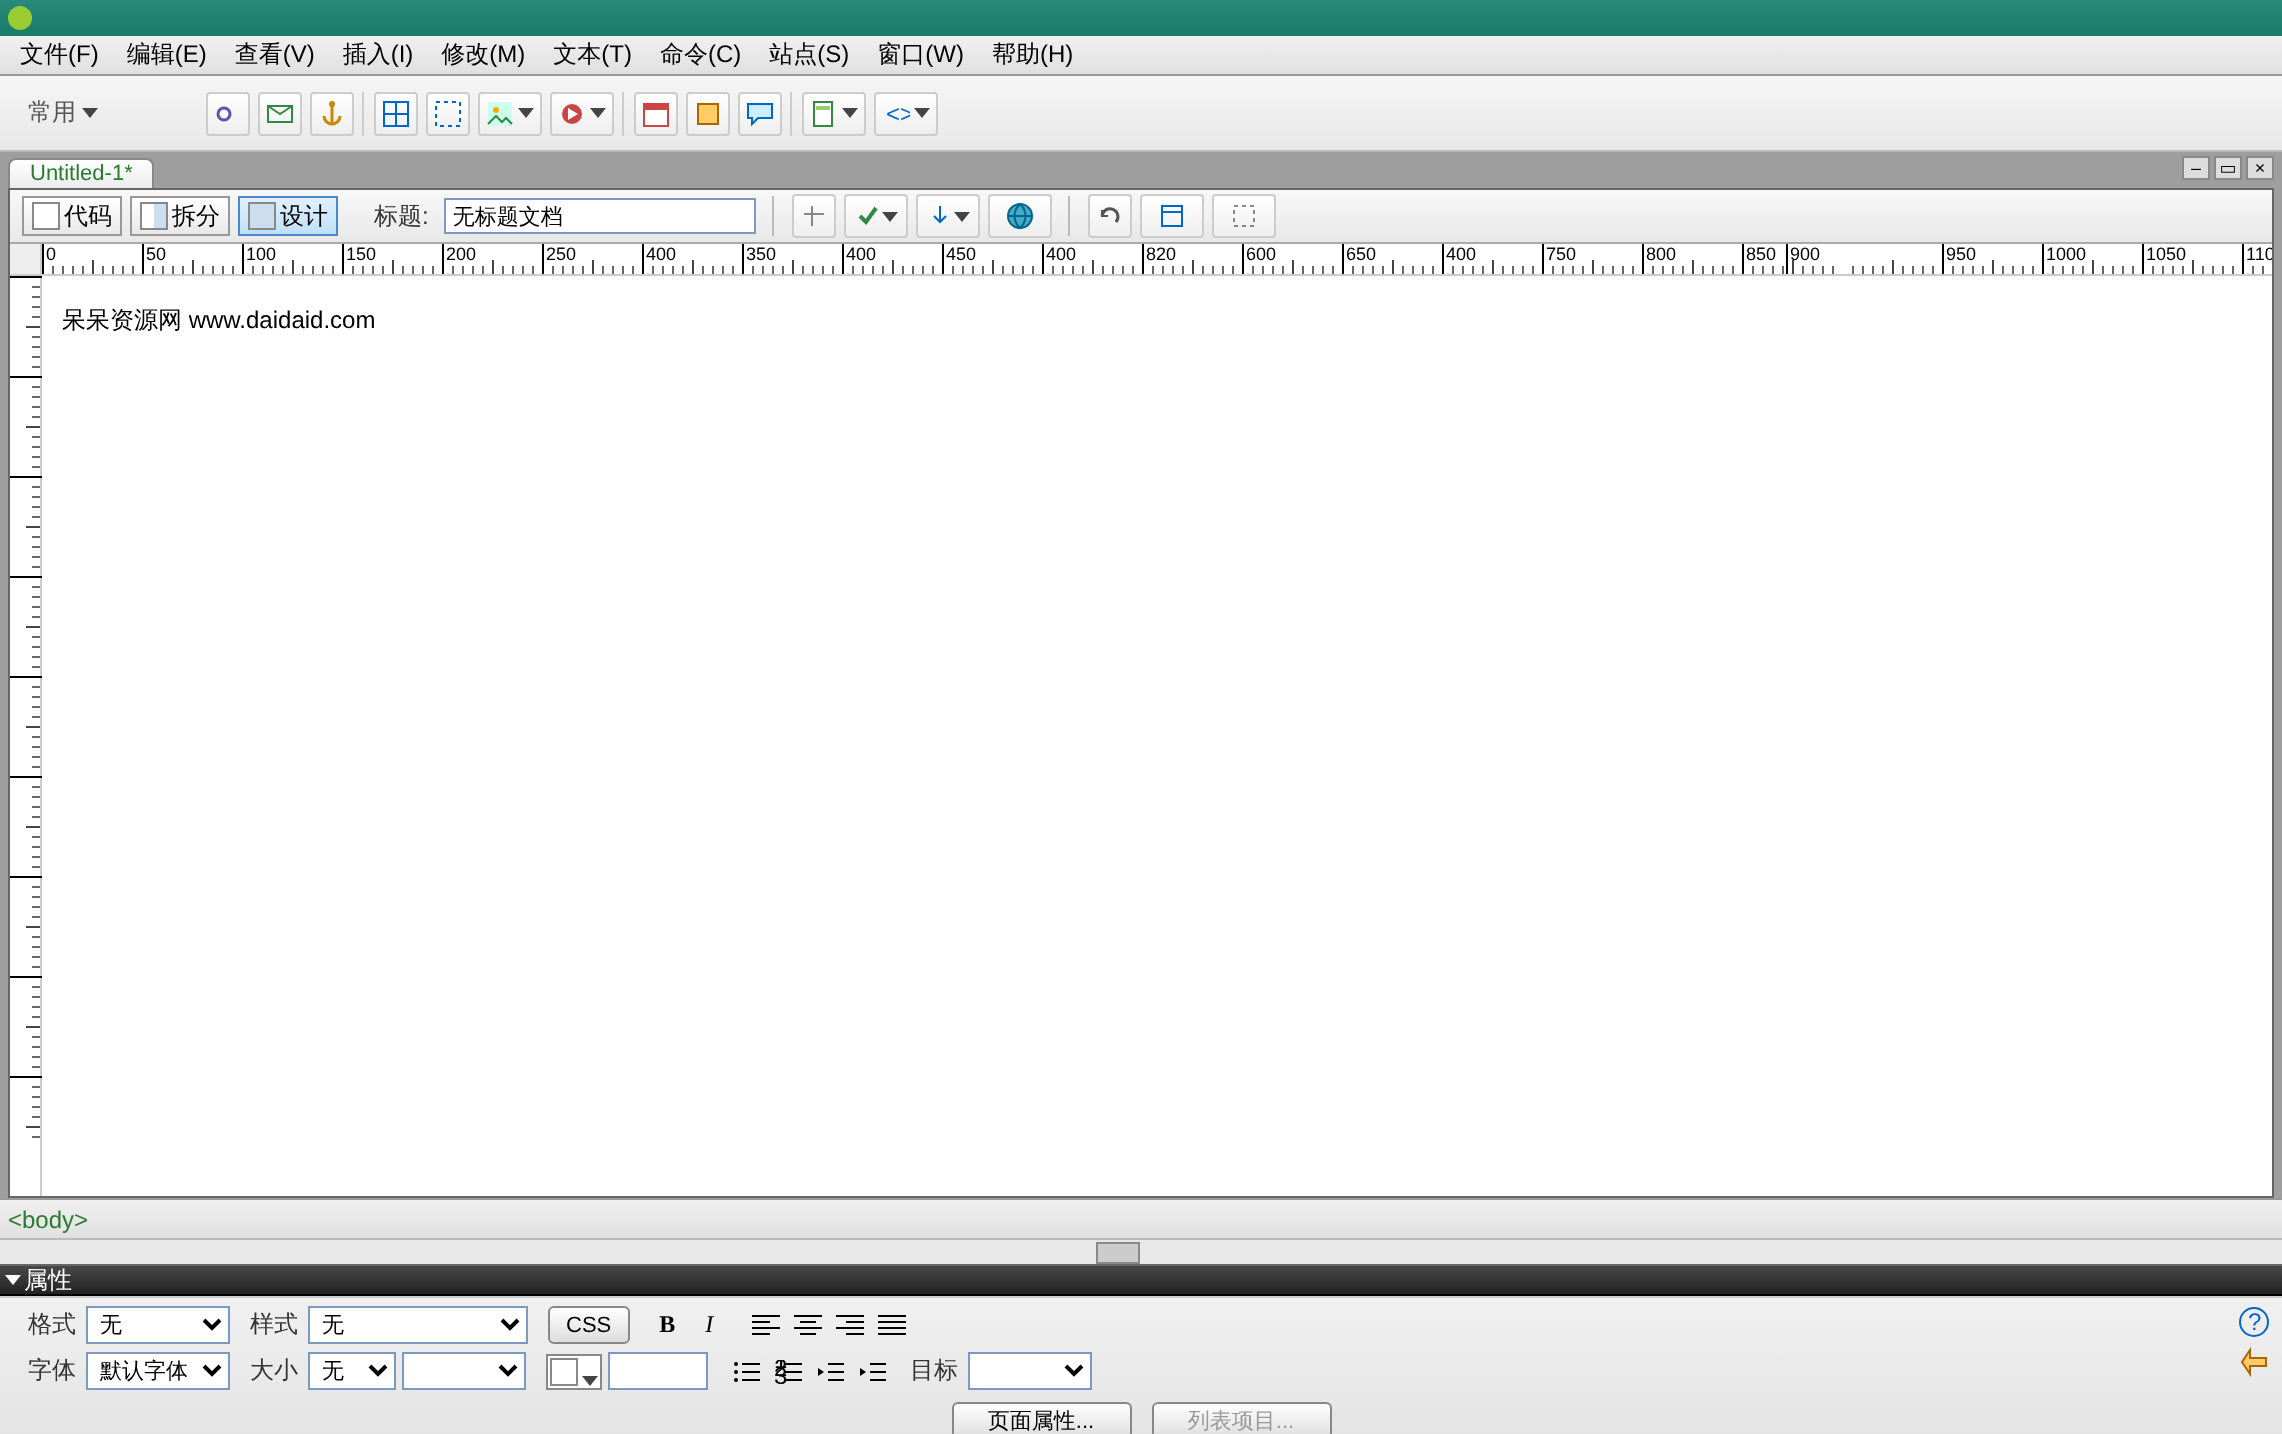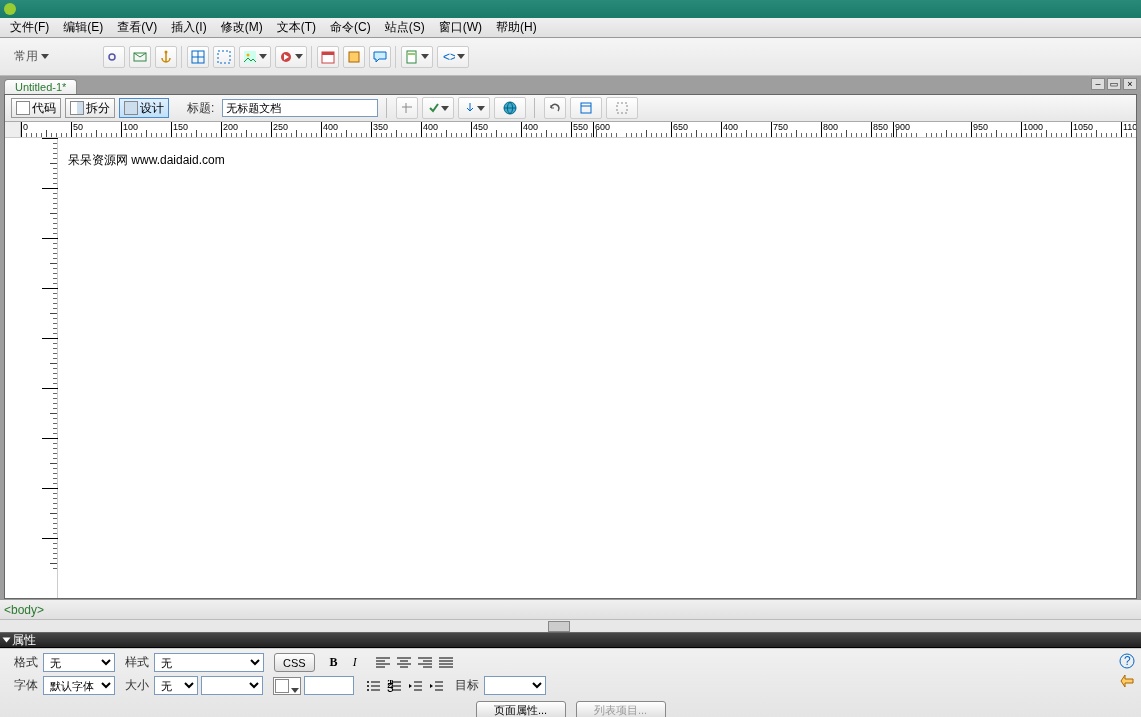--- a/index.html
+++ b/index.html
@@ -32,21 +32,21 @@
 .vic { width: 14px; height: 14px; border: 1px solid #888; background: #eef; }
 .vsep { width: 6px; height: 20px; border-left: 1px solid #bbb; margin-left:4px; }
 .titlab { margin-left: 14px; color: #333; }
 .titinp { margin-left: 4px; width: 156px; height: 18px; border: 1px solid #7a9ac0; padding: 0 3px; font-size: 11px; }
 
 .ruler-h { height: 16px; background: #fff; position: relative; overflow: hidden; border-bottom: 1px solid #ccc; margin-left: 16px; }
 .ruler-h .tick { position: absolute; top: 0; height: 16px; border-left: 1px solid #000; font-size: 9px; padding-left: 1px; }
 .ruler-h .minor { position:absolute; bottom:0; height:4px; border-left:1px solid #666; }
 .ruler-h .med { position:absolute; bottom:0; height:7px; border-left:1px solid #444; }
 
-.canvas-row { flex: 1; display: flex; overflow: hidden; padding-left: 37px; }
+.canvas-row { flex: 1; display: flex; overflow: hidden; }
 .ruler-v { width: 16px; background: #fff; border-right: 1px solid #ccc; position: relative; }
 .ruler-v .tick { position:absolute; left:0; width:16px; border-top:1px solid #000; font-size:9px; }
 .ruler-v .minor { position:absolute; right:0; width:4px; border-top:1px solid #666; }
 .ruler-v .med { position:absolute; right:0; width:7px; border-top:1px solid #444; }
 .canvas { flex: 1; background: #fff; padding: 14px 10px; font-family: "SimSun", monospace; font-size: 13px; }
 
 .statusbar { height: 20px; background: linear-gradient(#f0f0f0,#e0e0e0); border-top: 1px solid #999; display:flex; align-items:center; font-size: 11px; }
 .tagsel { color: #2a7a30; padding-left: 4px; }
 .stat-r { margin-left: auto; display:flex; align-items:center; gap: 6px; padding-right: 8px; }
 .stic { width: 15px; height: 15px; }
@@ -297,26 +297,26 @@
           <div class="tick" style="left: 450px;">450</div>
           <div class="minor" style="left: 460px;"></div>
           <div class="minor" style="left: 470px;"></div>
           <div class="minor" style="left: 480px;"></div>
           <div class="minor" style="left: 490px;"></div>
           <div class="tick" style="left: 500px;">400</div>
           <div class="minor" style="left: 510px;"></div>
           <div class="minor" style="left: 520px;"></div>
           <div class="minor" style="left: 530px;"></div>
           <div class="minor" style="left: 540px;"></div>
-          <div class="tick" style="left: 550px;">550</div>
+          <div class="tick" style="left: 550px;">820</div>
           <div class="minor" style="left: 560px;"></div>
           <div class="minor" style="left: 570px;"></div>
           <div class="minor" style="left: 580px;"></div>
           <div class="minor" style="left: 590px;"></div>
-          <div class="tick" style="left: 572px;">600</div>
+          <div class="tick" style="left: 600px;">600</div>
           <div class="minor" style="left: 610px;"></div>
           <div class="minor" style="left: 620px;"></div>
           <div class="minor" style="left: 630px;"></div>
           <div class="minor" style="left: 640px;"></div>
           <div class="tick" style="left: 650px;">650</div>
           <div class="minor" style="left: 660px;"></div>
           <div class="minor" style="left: 670px;"></div>
           <div class="minor" style="left: 680px;"></div>
           <div class="minor" style="left: 690px;"></div>
           <div class="tick" style="left: 700px;">400</div>

